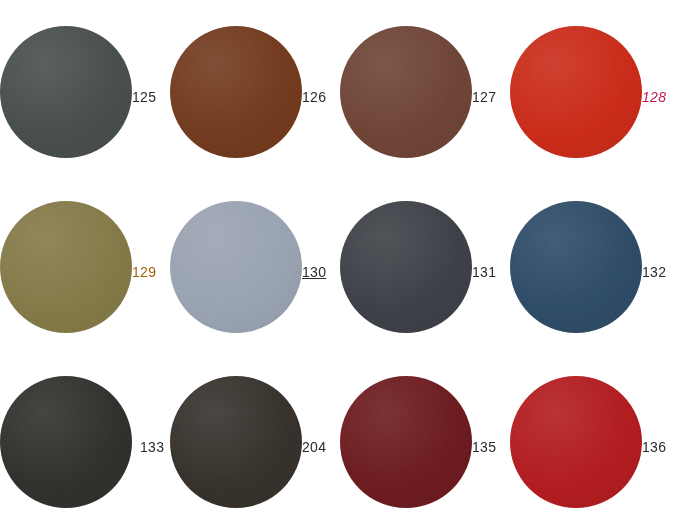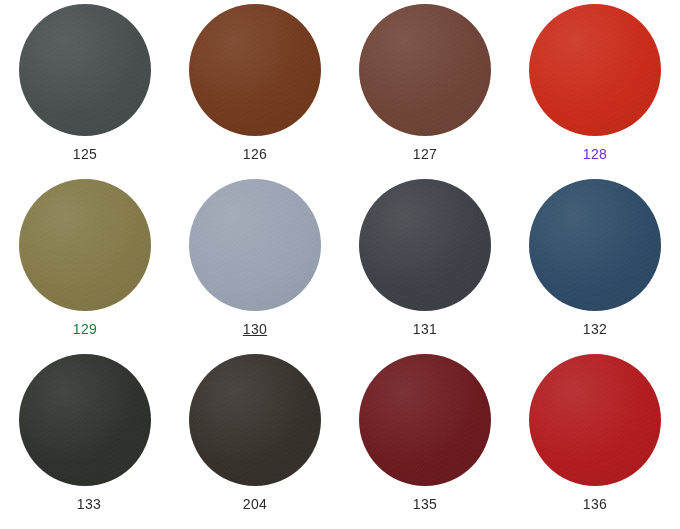--- a/index.html
+++ b/index.html
@@ -19,21 +19,20 @@
     height: 529px;
     display: grid;
     grid-template-columns: repeat(4, 170px);
     grid-template-rows: repeat(3, 175px);
     box-sizing: border-box;
     padding-top: 4px;
   }
 
   .swatch-cell {
     display: flex;
-    flex-direction: column;
     align-items: center;
     justify-content: flex-start;
   }
 
   .swatch-disc-wrap {
     width: 132px;
     height: 132px;
     position: relative;
   }
 
@@ -110,27 +109,27 @@
     <div class="swatch-cell">
       <div class="swatch-disc-wrap">
         <div class="swatch-disc" title="127" style="background-color: rgb(111, 68, 54);"></div>
       </div>
       <div class="swatch-label" style="color: rgb(43, 43, 43);">127</div>
     </div>
     <div class="swatch-cell">
       <div class="swatch-disc-wrap">
         <div class="swatch-disc" title="128" style="background-color: rgb(204, 42, 24);"></div>
       </div>
-      <div class="swatch-label" style="color: #6d28d9;">128</div>
+      <div class="swatch-label" style="color: #be185d; font-style: italic;">128</div>
     </div>
     <div class="swatch-cell">
       <div class="swatch-disc-wrap">
         <div class="swatch-disc" title="129" style="background-color: rgb(133, 122, 72);"></div>
       </div>
-      <div class="swatch-label" style="color: #15803d;">129</div>
+      <div class="swatch-label" style="color: #a16207;">129</div>
     </div>
     <div class="swatch-cell">
       <div class="swatch-disc-wrap">
         <div class="swatch-disc" title="130" style="background-color: rgb(155, 164, 180);"></div>
       </div>
       <div class="swatch-label" style="color: rgb(43, 43, 43); text-decoration: underline;">130</div>
     </div>
     <div class="swatch-cell">
       <div class="swatch-disc-wrap">
         <div class="swatch-disc" title="131" style="background-color: rgb(61, 64, 70);"></div>

